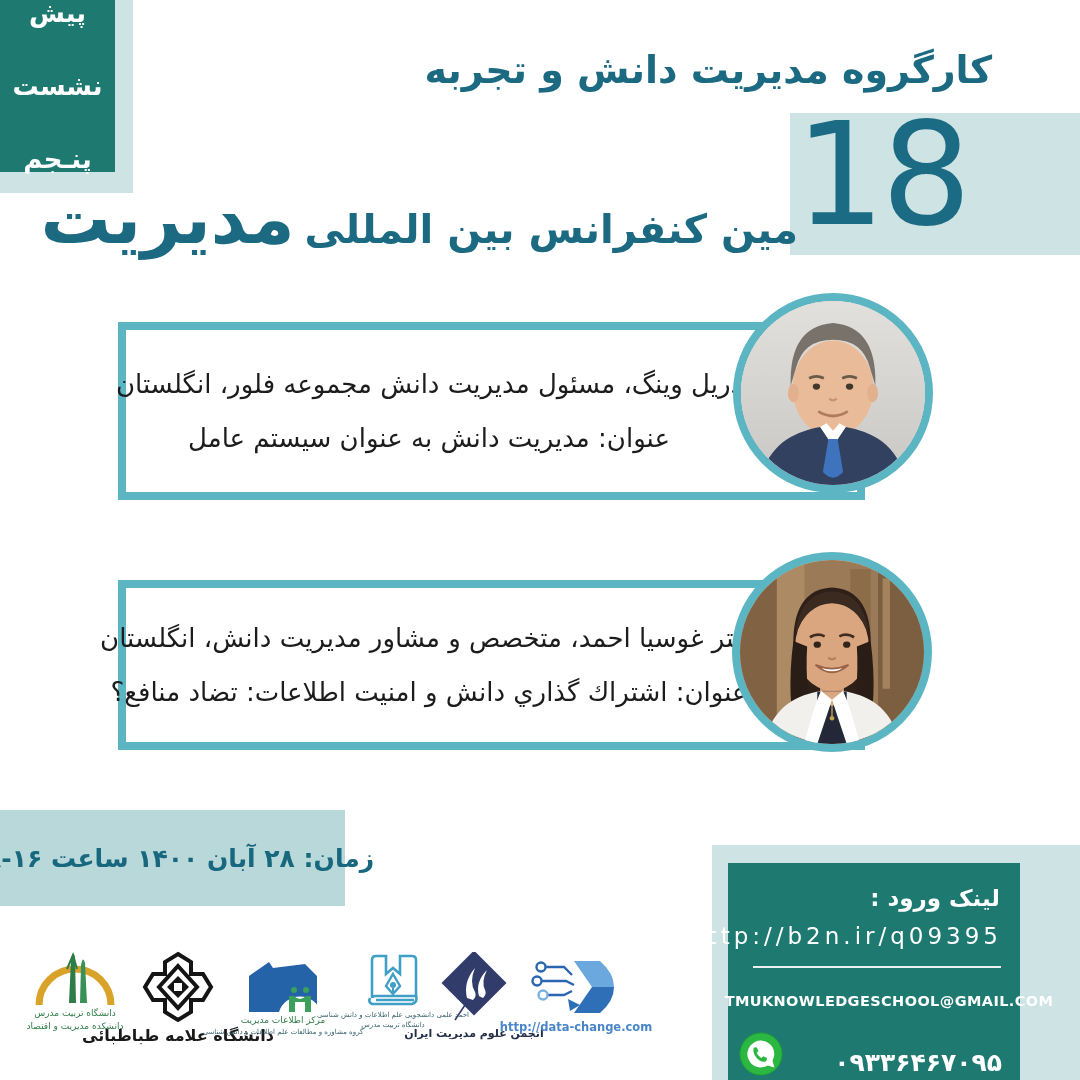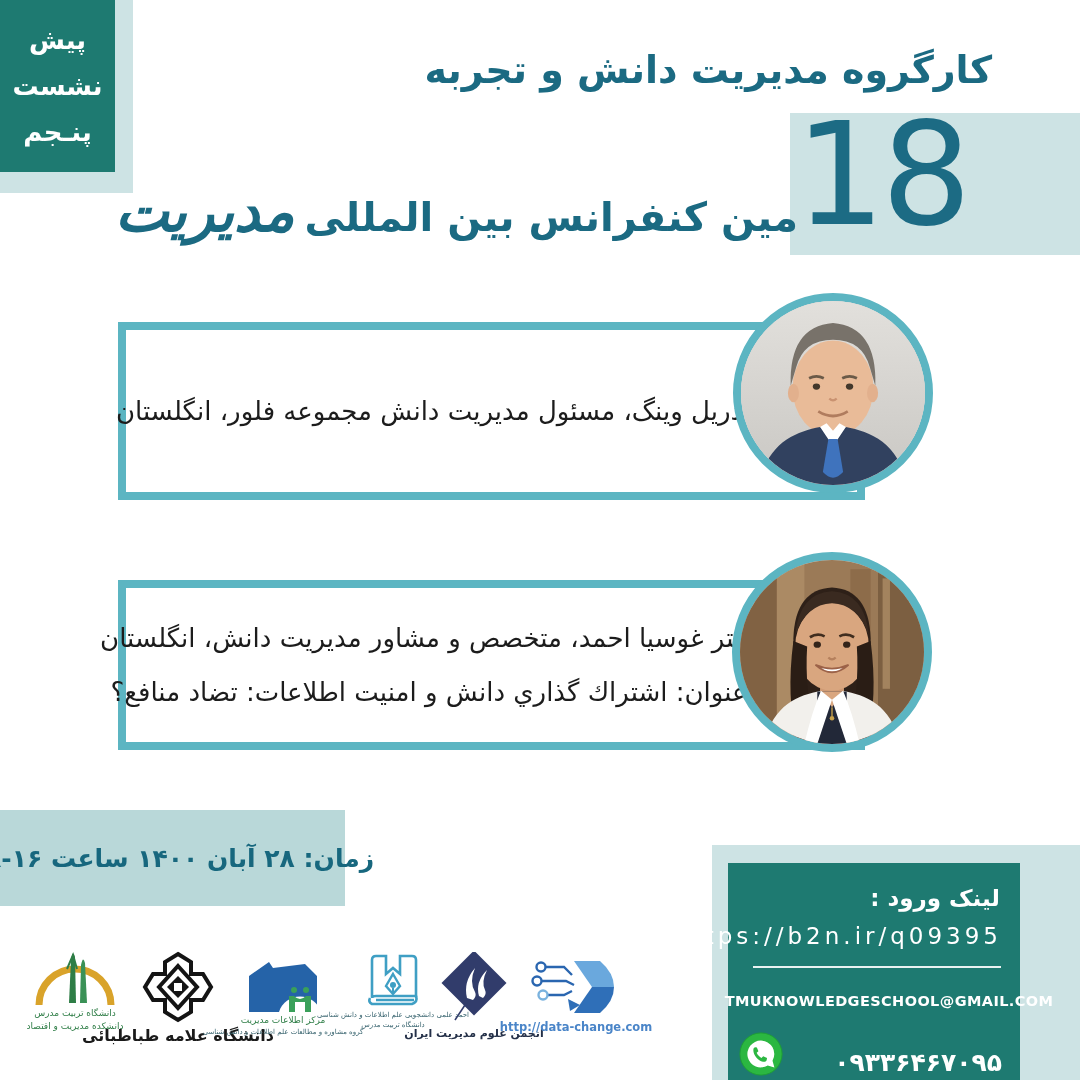--- a/index.html
+++ b/index.html
@@ -3,33 +3,33 @@
 <meta charset="utf-8">
 <style>
   * { margin:0; padding:0; box-sizing:border-box; }
   html,body { background:#ffffff; }
   body { font-family:"DejaVu Sans", sans-serif; }
   #poster { position:relative; width:1080px; height:1080px; background:#ffffff; overflow:hidden; }
 
   
   .badge-shadow { position:absolute; left:0; top:0; width:133px; height:193px; background:#cde3e4; }
   .badge { position:absolute; left:0; top:0; width:115px; height:172px; background:#1e7a71;
-           display:flex; flex-direction:column; justify-content:center; align-items:center; gap:20px; }
+           display:flex; flex-direction:column; justify-content:space-between; align-items:center; gap:20px; }
   .badge div { color:#ffffff; font-weight:bold; font-size:26px; line-height:1; }
 
   
   .workgroup { position:absolute; top:48px; right:88px; font-size:38px; font-weight:bold;
                color:#1b6a82; direction:rtl; white-space:nowrap; }
   .num-block { position:absolute; left:790px; top:113px; width:290px; height:142px; background:#cde3e4; }
   .num18 { position:absolute; left:795px; top:104px; font-size:142px; line-height:142px;
            font-weight:normal; color:#1c6b84; letter-spacing:-4px; }
   .conf-title { position:absolute; right:282px; top:178px; direction:rtl; white-space:nowrap;
                 display:flex; flex-direction:row; align-items:baseline; gap:10px; color:#1b6a82; }
   .conf-title .t1 { font-size:40px; font-weight:bold; }
-  .conf-title .t2 { font-size:57px; font-weight:bold; letter-spacing:1px;font-style:italic; }
+  .conf-title .t2 { font-size:70px; font-weight:bold; letter-spacing:1px; }
 
   
   .card { position:absolute; left:118px; width:747px; background:#ffffff; border:8px solid #5cb5c2;
           display:flex; flex-direction:column; justify-content:center; align-items:center; gap:24px;
           padding:10px 150px 10px 25px; }
   .card-1 { top:322px; height:178px; }
   .card-2 { top:580px; height:170px; }
   .card .line { direction:rtl; font-size:26px; color:#1c1c1c; white-space:nowrap; }
 
   .photo { position:absolute; width:200px; height:200px; border:8px solid #5cb5c2; border-radius:50%;
@@ -92,20 +92,21 @@
   <div class="workgroup">کارگروه مدیریت دانش و تجربه</div>
   <div class="num-block"></div>
   <div class="num18">18</div>
   <div class="conf-title">
     <span class="t1">مین کنفرانس بین المللی</span>
     <span class="t2">مدیریت</span>
   </div>
 
   <div class="card card-1">
     <div class="line">دریل وینگ، مسئول مدیریت دانش مجموعه فلور، انگلستان</div>
+    <div class="line">عنوان: مدیریت دانش به عنوان سیستم عامل</div>
   </div>
   <div class="photo photo-1">
     <svg viewBox="0 0 200 200">
       <rect width="200" height="200" fill="#d8d6d2"></rect>
       <rect width="200" height="200" fill="url(#g1)"></rect>
       <defs>
         <linearGradient id="g1" x1="0" y1="0" x2="0" y2="1">
           <stop offset="0" stop-color="#e2e0dc"></stop>
             <stop offset="1" stop-color="#c9c7c3"></stop>
         </linearGradient>
@@ -161,21 +162,21 @@
     </svg>
   </div>
 
   <div class="time-bar">
     <div>زمان: ۲۸ آبان ۱۴۰۰ ساعت ۱۶-۱۸</div>
   </div>
 
   <div class="contact-shadow"></div>
   <div class="contact-box">
     <div class="login-label">لینک ورود :</div>
-    <div class="login-url">https://b2n.ir/q09395</div>
+    <div class="login-url">http://b2n.ir/q09395</div>
     <div class="contact-sep"></div>
     <div class="email-row">
       <svg class="envelope-icon" viewBox="0 0 44 40">
         <path d="M22,1 L41,15 L3,15 Z" fill="#3a62c0"></path>
         <rect x="3" y="14" width="38" height="24" rx="2" fill="#2b4fa5"></rect>
         <path d="M3,14 L22,28 L41,14 L41,38 L3,38 Z" fill="#2b4fa5"></path>
         <path d="M3,38 L17,24 L3,15 Z" fill="#ffffff" opacity=".92"></path>
         <path d="M41,38 L27,24 L41,15 Z" fill="#ffffff" opacity=".92"></path>
         <path d="M3,14 L22,27 L41,14 L41,18 L22,31 L3,18 Z" fill="#ffffff"></path>
         <circle cx="22" cy="17" r="9" fill="#ffffff"></circle>

